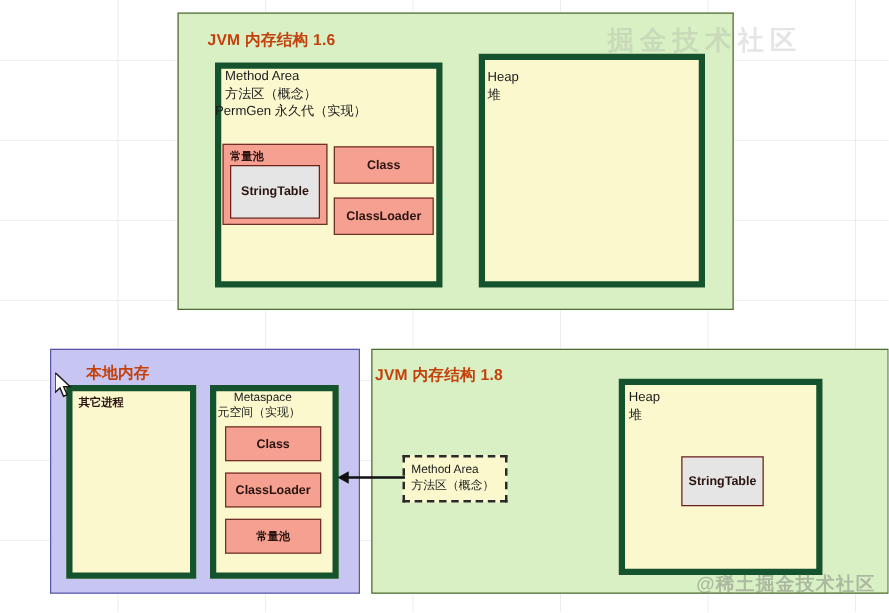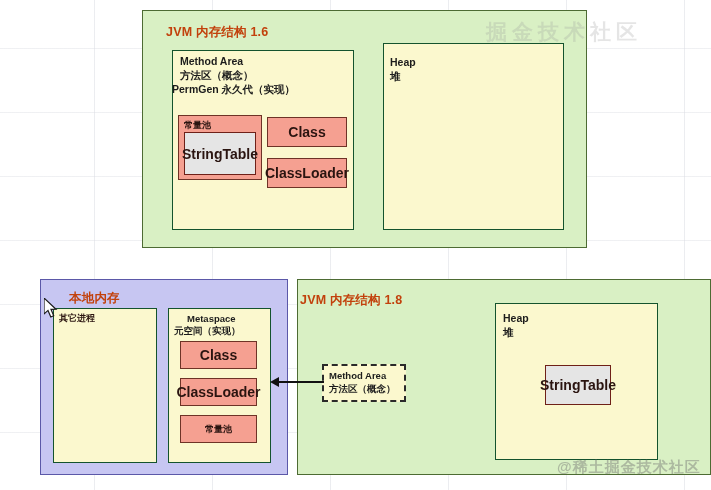--- a/index.html
+++ b/index.html
@@ -41,21 +41,21 @@
     border: 1px solid #4d6b33;
   }
   
   .panel-purple {
     background: #c7c6f2;
     border: 1px solid #5b58a8;
   }
   
   .box-cream {
     background: #fbf8ce;
-    border: 1px solid #14532d;
+    border: 5px solid #14532d;
   }
   
   .box-salmon {
     background: #f5a091;
     border: 1px solid #6e3326;
   }
   
   .box-red {
     background: #e5e5e5;
     border: 1px solid #6e2018;
@@ -71,36 +71,36 @@
     font-weight: bold;
     font-size: 12.5px;
     color: #c2410c;
     letter-spacing: 0.2px;
     white-space: nowrap;
   }
 
   .box-label {
     position: absolute;
     font-size: 10.5px;
-    font-weight: bold;
+    font-weight: normal;
     color: #1c1c1c;
     white-space: nowrap;
     line-height: 13px;
   }
   .box-label.small {
     font-size: 9.5px;
   }
 
   .centered-label {
     position: absolute;
     inset: 0;
     display: flex;
     align-items: center;
     justify-content: center;
-    font-size: 14px;
+    font-size: 10px;
     font-weight: bold;
     color: #2a1410;
     white-space: nowrap;
   }
   .centered-label.cjk {
     font-size: 9px;
   }
 
   .corner-label {
     position: absolute;

